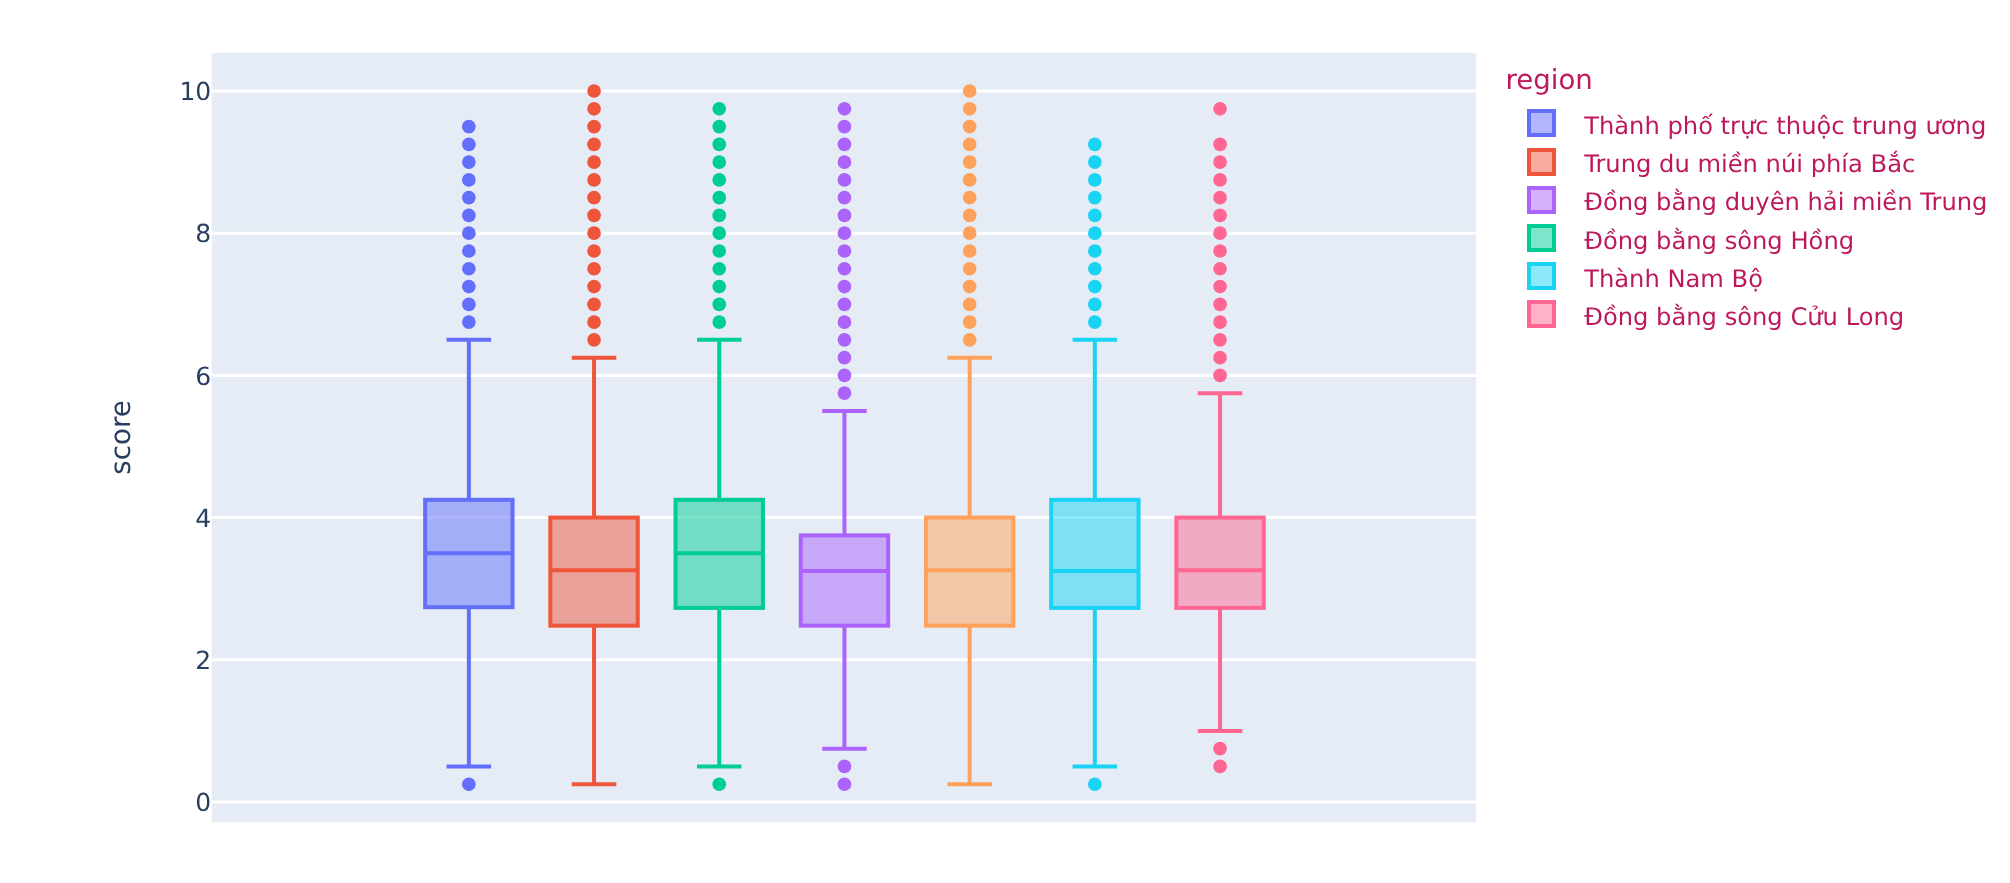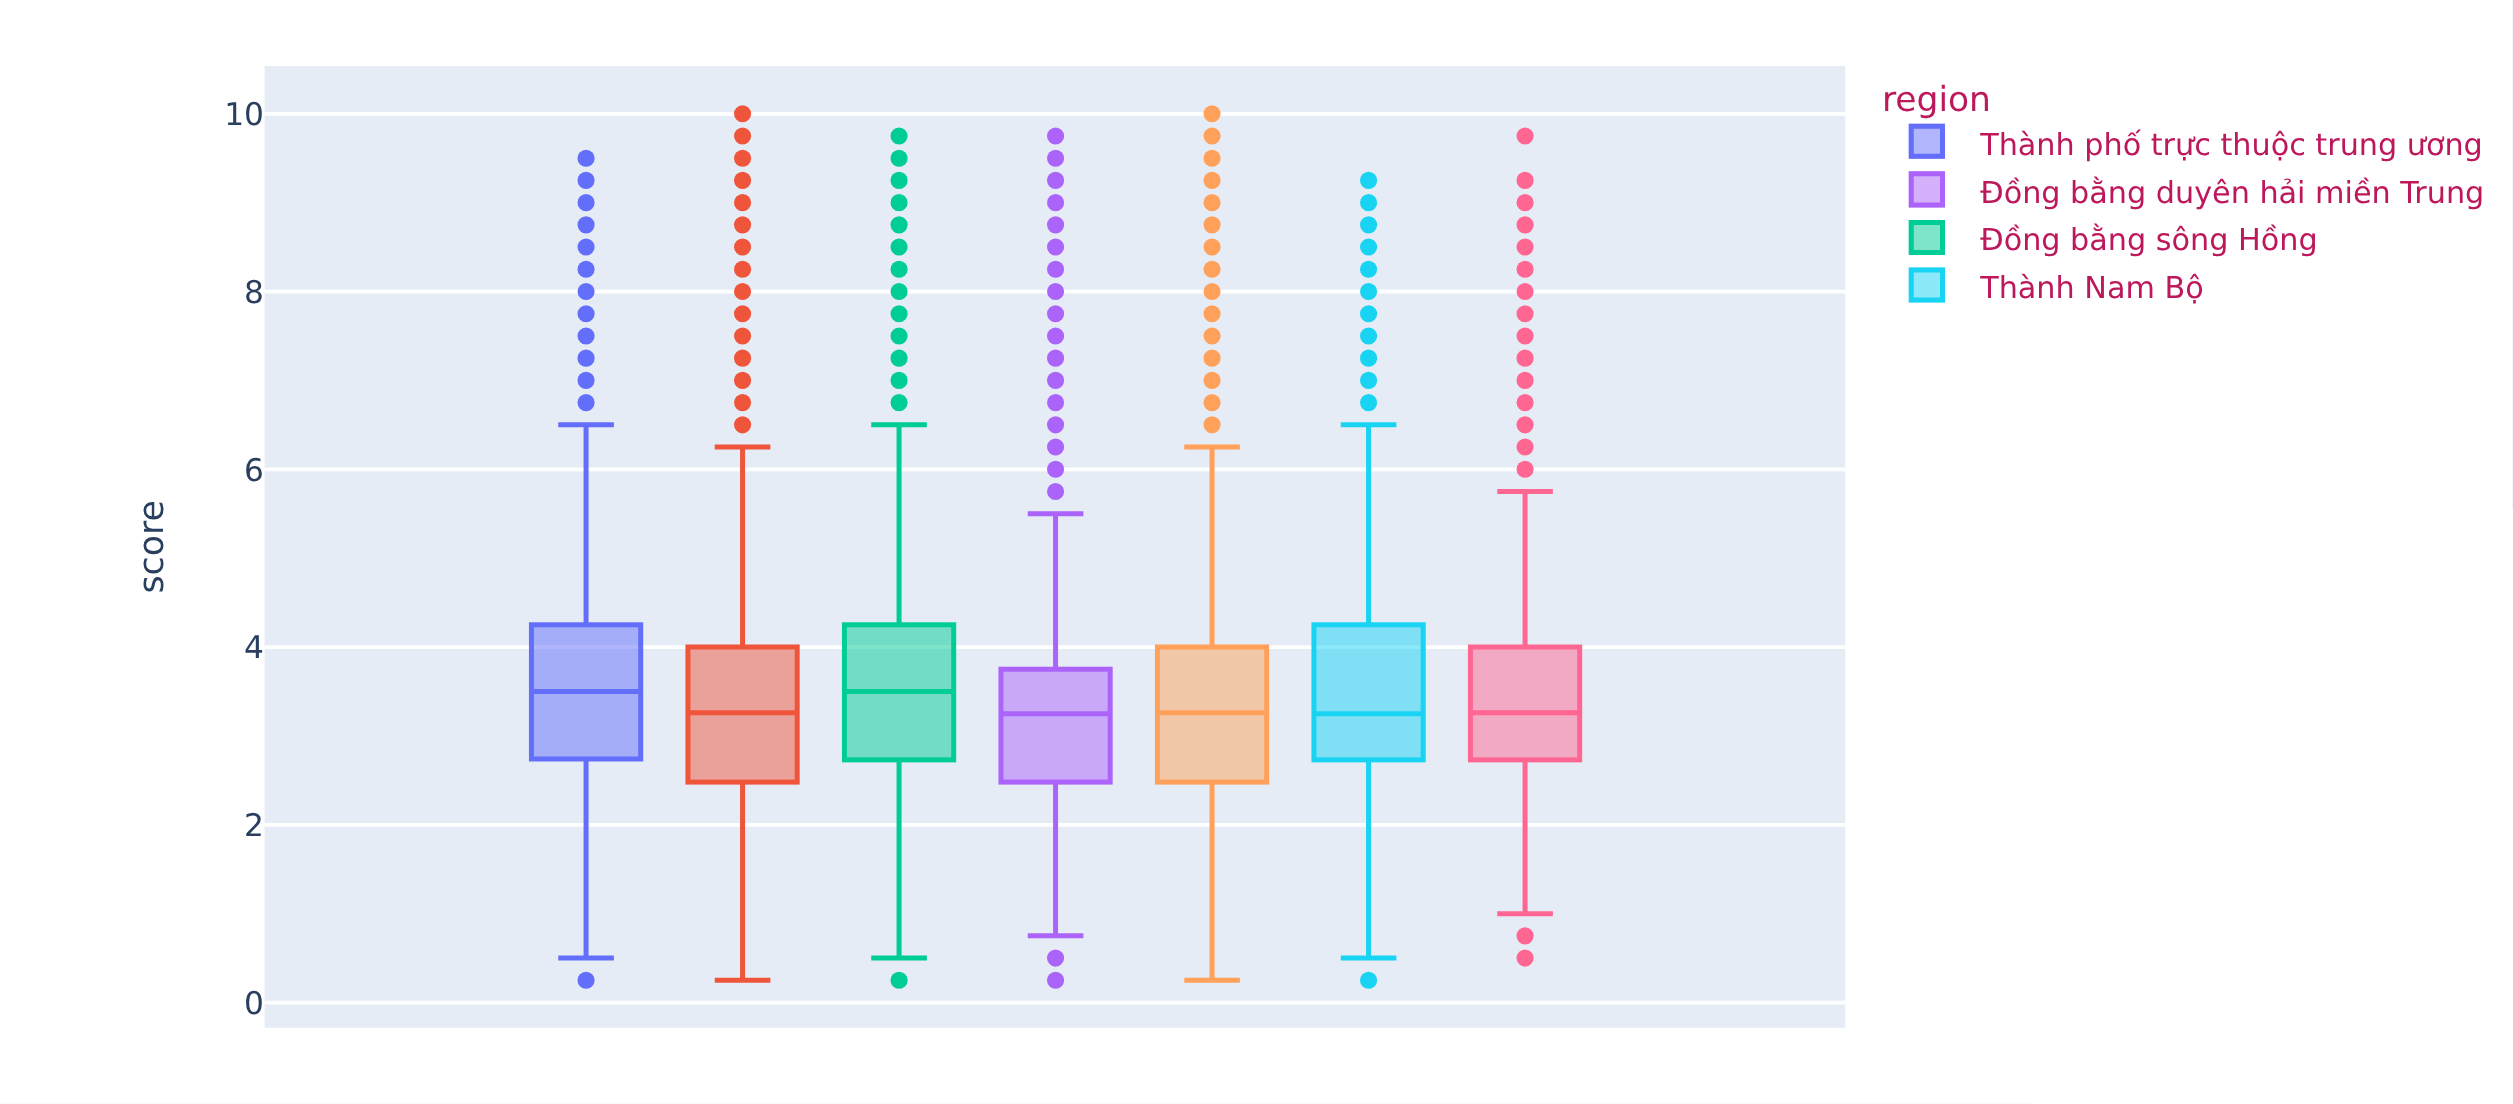--- a/index.html
+++ b/index.html
@@ -7,21 +7,21 @@
        font-family:"DejaVu Sans","Liberation Sans",sans-serif;}
   #figure{position:relative;width:2010px;height:883px;background:#ffffff;
           will-change:transform;}
   svg text, #legend{-webkit-font-smoothing:antialiased;
                     text-rendering:geometricPrecision;}
   svg{display:block;}
   .axis-text{fill:#2A3F5F;font-family:"DejaVu Sans","Liberation Sans",sans-serif;}
   #legend{position:absolute;left:1507px;top:63px;color:#be185d;}
   #legend-title{font-size:27.6px;line-height:30px;position:relative;left:-1.5px;top:1.5px;}
   #legend-items{margin-top:6.3px;}
-  .legend-item{display:flex;align-items:flex-start;height:38.2px;}
+  .legend-item{display:flex;align-items:flex-end;height:38.2px;}
   .legend-swatch{width:20.4px;height:20.1px;border:4px solid #000;
                  margin-left:20.4px;margin-right:28.4px;box-sizing:content-box;}
   .legend-label{font-size:24.2px;white-space:nowrap;position:relative;top:2.5px;}
 </style>
 </head>
 <body>
 
 <div id="figure">
   <svg id="plot-svg" width="2010" height="883">
       <g>
@@ -223,26 +223,34 @@
       </g>
     </svg>
   <div id="legend">
     <div id="legend-title">region</div>
     <div id="legend-items">
         <div class="legend-item">
           <span class="legend-swatch" style="background: rgba(99, 110, 250, 0.5); border-color: rgb(99, 110, 250);"></span>
           <span class="legend-label">Thành phố trực thuộc trung ương</span>
         </div>
         <div class="legend-item">
+          <span class="legend-swatch" style="background: rgba(239, 85, 59, 0.5); border-color: rgb(239, 85, 59);"></span>
+          <span class="legend-label">Trung du miền núi phía Bắc</span>
+        </div>
+        <div class="legend-item">
           <span class="legend-swatch" style="background: rgba(171, 99, 250, 0.5); border-color: rgb(171, 99, 250);"></span>
           <span class="legend-label">Đồng bằng duyên hải miền Trung</span>
         </div>
         <div class="legend-item">
           <span class="legend-swatch" style="background: rgba(0, 204, 150, 0.5); border-color: rgb(0, 204, 150);"></span>
           <span class="legend-label">Đồng bằng sông Hồng</span>
         </div>
         <div class="legend-item">
           <span class="legend-swatch" style="background: rgba(25, 211, 243, 0.5); border-color: rgb(25, 211, 243);"></span>
           <span class="legend-label">Thành Nam Bộ</span>
+        </div>
+        <div class="legend-item">
+          <span class="legend-swatch" style="background: rgba(255, 102, 146, 0.5); border-color: rgb(255, 102, 146);"></span>
+          <span class="legend-label">Đồng bằng sông Cửu Long</span>
         </div>
       </div>
   </div>
 </div>
 
 </body></html>

